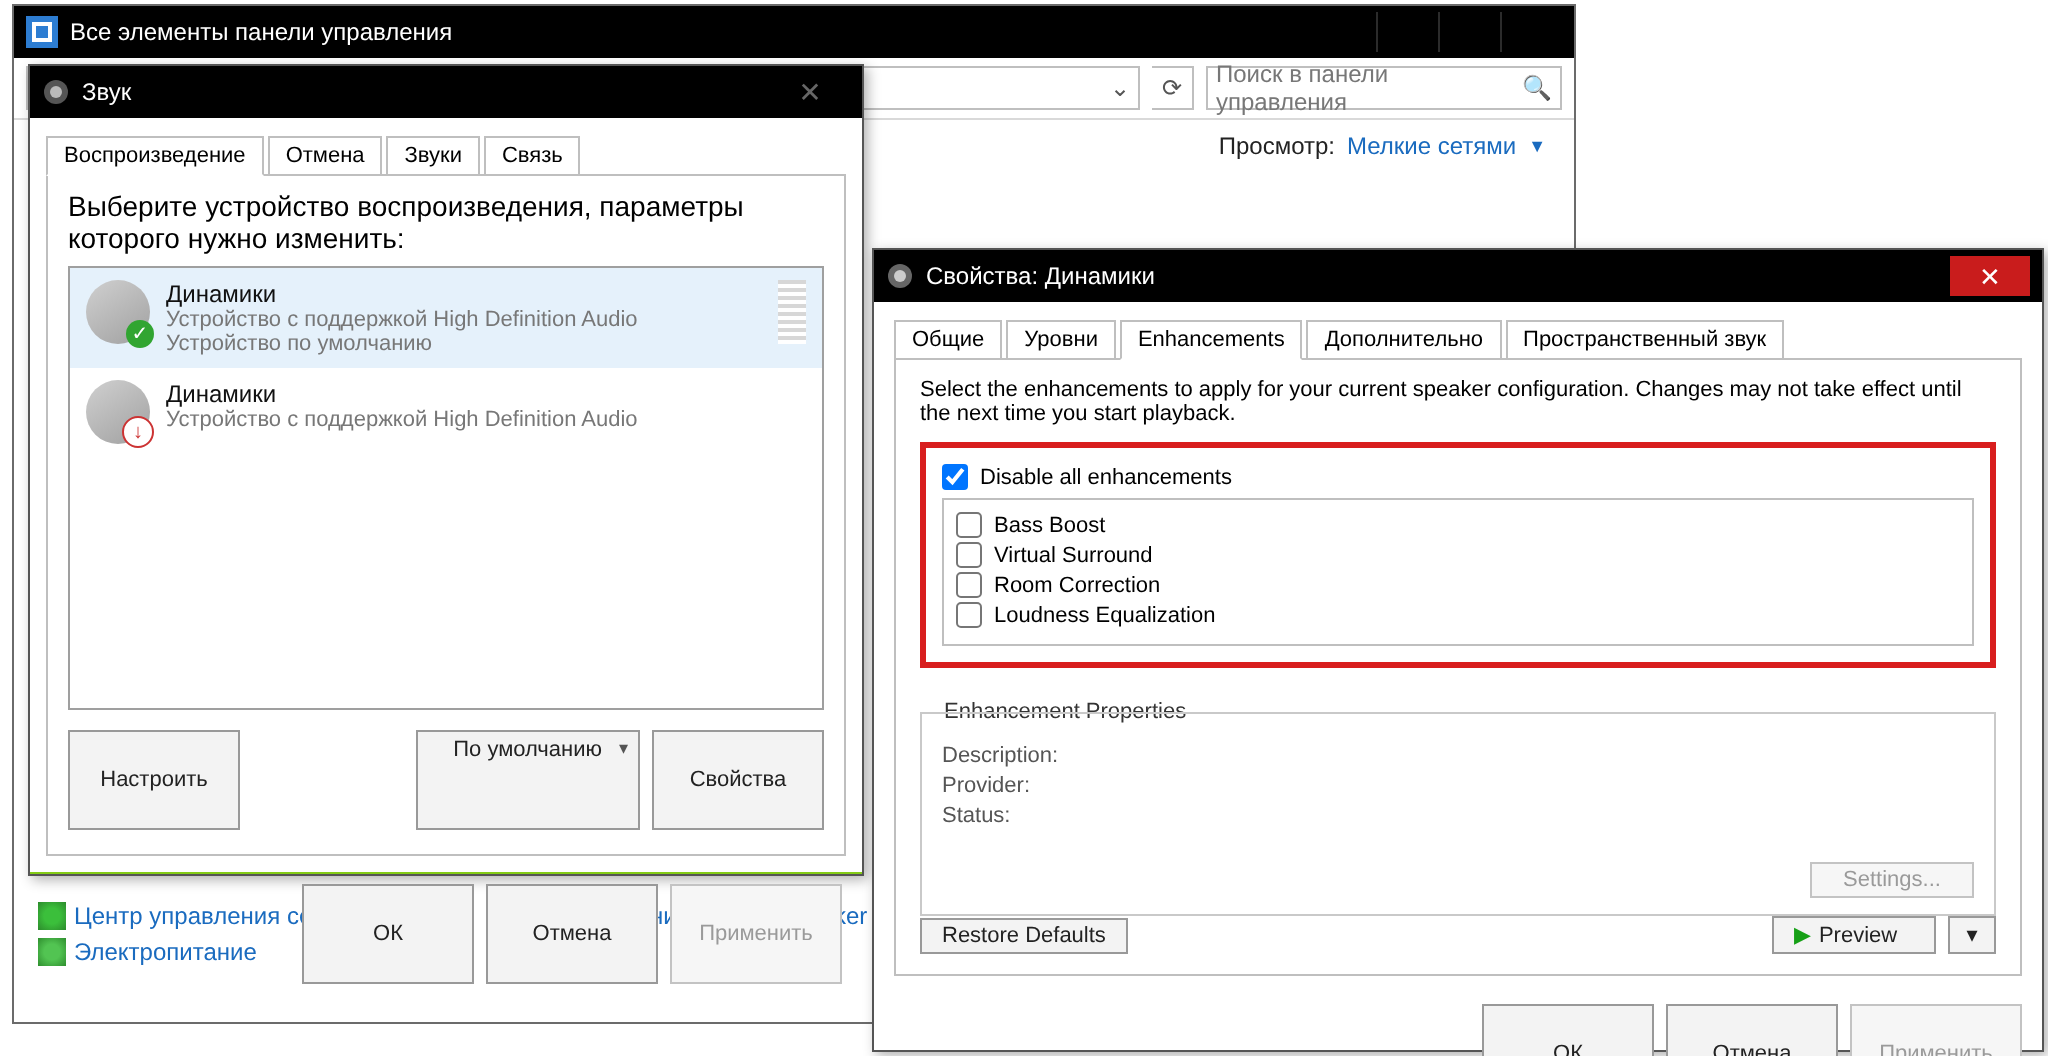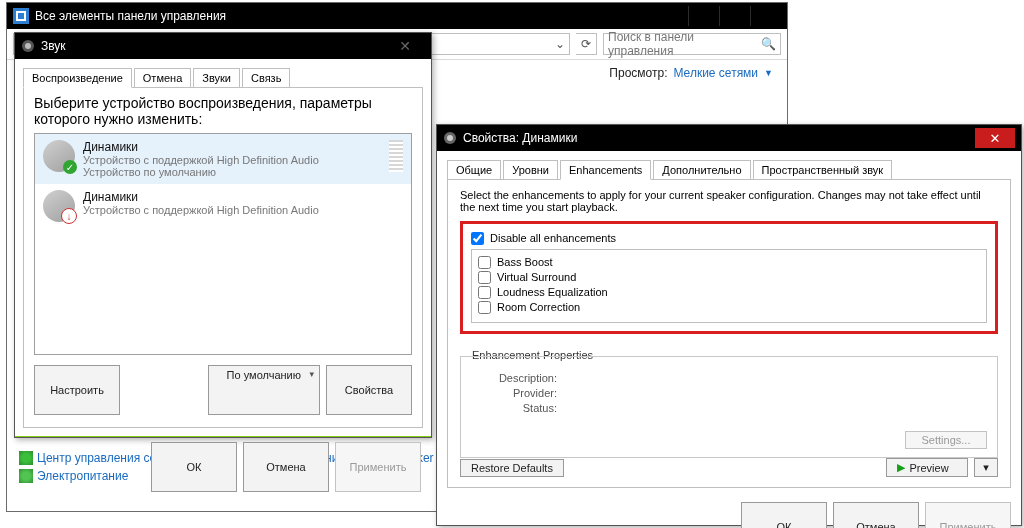--- a/index.html
+++ b/index.html
@@ -53,28 +53,28 @@
 .btn.dd::after{content:"▾";position:absolute;right:5px;top:3px;font-size:9px;color:#555}
 .snd-footer{display:flex;gap:6px;justify-content:flex-end;padding:6px 10px}
 
 .prop-window{position:absolute;left:436px;top:124px;width:584px;height:400px;background:#fff;border:1px solid #555;box-shadow:2px 2px 6px rgba(0,0,0,.3)}
 .prop-title{height:26px;background:#000;color:#fff;display:flex;align-items:center;gap:6px;padding:0 6px}
 .prop-close{margin-left:auto;width:40px;height:20px;background:#c91c1c;display:flex;align-items:center;justify-content:center;color:#fff;font-size:13px;font-family:Arial}
 .prop-body{padding:8px 10px;background:#fff}
 .tabpanel2{border:1px solid #bfbfbf;border-top:none;padding:10px 12px 14px;height:284px;position:relative}
 .instr{font-size:11px;margin-bottom:8px}
 .redbox{border:3px solid #d81e1e;padding:6px 8px 8px;margin-bottom:8px}
-.chk{display:flex;gap:6px;font-size:11px;margin:2px 0}
+.chk{display:flex;align-items:center;gap:6px;font-size:11px;margin:2px 0}
 .chk input{width:13px;height:13px;margin:0}
 .innerbox{border:1px solid #bfbfbf;padding:4px 6px 6px;margin-top:4px}
 .group{margin-top:4px}
 .group-title{font-size:11px;color:#333;position:relative;top:6px;left:8px;background:#fff;display:inline-block;padding:0 4px}
 .group-frame{border:1px solid #c9c9c9;padding:12px 10px 10px;height:78px;position:relative}
 .kv{display:flex;gap:8px;font-size:11px;color:#555;margin:3px 0}
-.kv .k{width:86px;text-align:right}
+.kv .k{width:86px;text-align:left}
 .settingsbtn{position:absolute;right:10px;bottom:8px}
 .btn.small{padding:2px 10px;font-size:11px}
 .btn.disabled{color:#9a9a9a;border-color:#c3c3c3;background:#f6f6f6}
 .bottomrow{display:flex;align-items:center;gap:6px;position:absolute;left:12px;right:12px;bottom:10px}
 .playbtn{display:flex;align-items:center;gap:4px}
 .playbtn .tri{color:#16a016}
 .prop-footer{display:flex;gap:6px;justify-content:flex-end;padding:6px 10px}
 svg{display:block}
 </style>
 </head>
@@ -217,25 +217,25 @@
             <label class="chk">
                 <input type="checkbox" style="">
                 <span>Bass Boost</span>
               </label>
             <label class="chk">
                 <input type="checkbox" style="">
                 <span>Virtual Surround</span>
               </label>
             <label class="chk">
                 <input type="checkbox" style="">
+                <span>Room Correction</span>
+              </label>
+            <label class="chk">
+                <input type="checkbox" style="">
                 <span>Loudness Equalization</span>
-              </label>
-            <label class="chk">
-                <input type="checkbox" style="">
-                <span>Room Correction</span>
               </label>
           </div>
         </div>
         <div class="group">
           <span class="group-title">Enhancement Properties</span>
           <div class="group-frame">
             <div class="kv">
                 <span class="k">Description:</span>
                 <span></span>
               </div>

